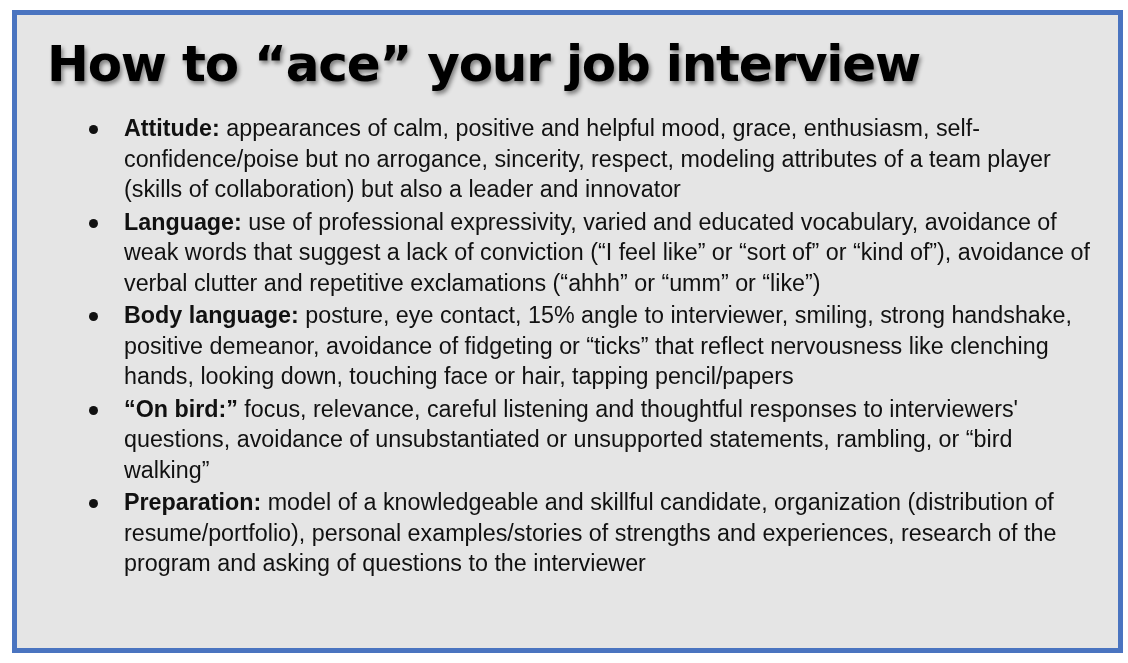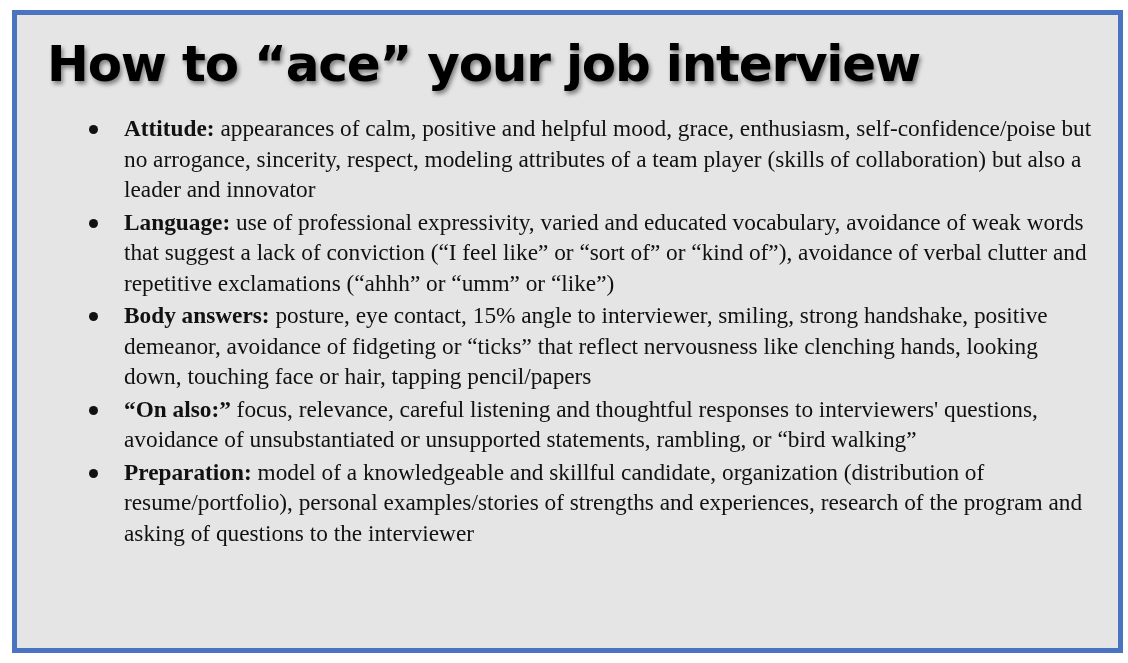--- a/index.html
+++ b/index.html
@@ -37,21 +37,21 @@
       white-space: nowrap;
     }
     .bullets {
       position: absolute;
       left: 0;
       top: 98px;
       width: 1095px;
       margin: 0;
       padding: 0;
       list-style: none;
-      font-family: Liberation Serif, serif;
+      font-family: Liberation Sans, sans-serif;
       font-size: 23.3px;
       line-height: 30.5px;
       color: #111111;
     }
     .bullets li {
       position: relative;
       padding-left: 107px;
       padding-right: 20px;
       margin-bottom: 2px;
     }
@@ -78,24 +78,24 @@
     <li>
       <span class="dot"></span>
       <span class="label">Attitude:</span><span> appearances of calm, positive and helpful mood, grace, enthusiasm, self-confidence/poise but no arrogance, sincerity, respect, modeling attributes of a team player (skills of collaboration) but also a leader and innovator</span>
     </li>
     <li>
       <span class="dot"></span>
       <span class="label">Language:</span><span> use of professional expressivity, varied and educated vocabulary, avoidance of weak words that suggest a lack of conviction (“I feel like” or “sort of” or “kind of”), avoidance of verbal clutter and repetitive exclamations (“ahhh” or “umm” or “like”)</span>
     </li>
     <li>
       <span class="dot"></span>
-      <span class="label">Body answers:</span><span> posture, eye contact, 15% angle to interviewer, smiling, strong handshake, positive demeanor, avoidance of fidgeting or “ticks” that reflect nervousness like clenching hands, looking down, touching face or hair, tapping pencil/papers</span>
+      <span class="label">Body language:</span><span> posture, eye contact, 15% angle to interviewer, smiling, strong handshake, positive demeanor, avoidance of fidgeting or “ticks” that reflect nervousness like clenching hands, looking down, touching face or hair, tapping pencil/papers</span>
     </li>
     <li>
       <span class="dot"></span>
-      <span class="label">“On also:”</span><span> focus, relevance, careful listening and thoughtful responses to interviewers' questions, avoidance of unsubstantiated or unsupported statements, rambling, or “bird walking”</span>
+      <span class="label">“On bird:”</span><span> focus, relevance, careful listening and thoughtful responses to interviewers' questions, avoidance of unsubstantiated or unsupported statements, rambling, or “bird walking”</span>
     </li>
     <li>
       <span class="dot"></span>
       <span class="label">Preparation:</span><span> model of a knowledgeable and skillful candidate, organization (distribution of resume/portfolio), personal examples/stories of strengths and experiences, research of the program and asking of questions to the interviewer</span>
     </li>
   </ul>
 </div>
 
 </body></html>

